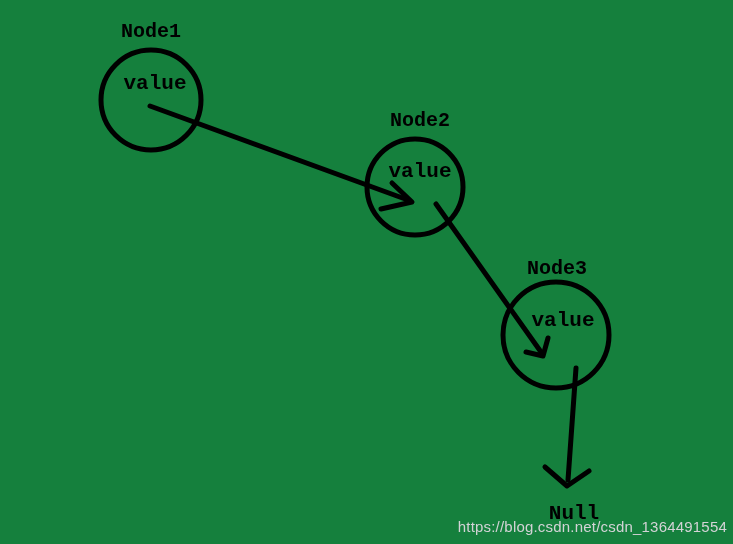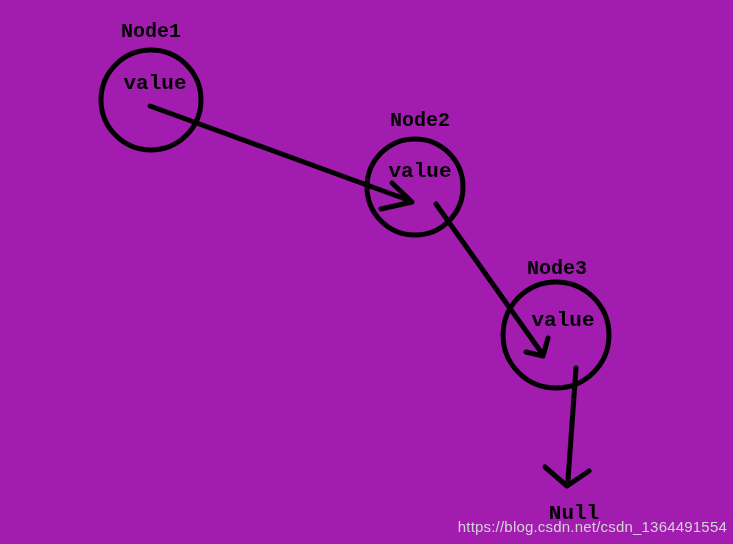--- a/index.html
+++ b/index.html
@@ -4,21 +4,21 @@
 <style>
   html, body {
     margin: 0;
     padding: 0;
     background: #ffffff;
   }
   .canvas {
     position: relative;
     width: 733px;
     height: 544px;
-    background: #a21caf;
+    background: #15803d;
     overflow: hidden;
     font-family: "Liberation Sans", sans-serif;
   }
   svg { display: block; }
   .diagram-text {
     font-family: "Liberation Mono", monospace;
     font-weight: bold;
     font-size: 21px;
     fill: #000000;
   }

